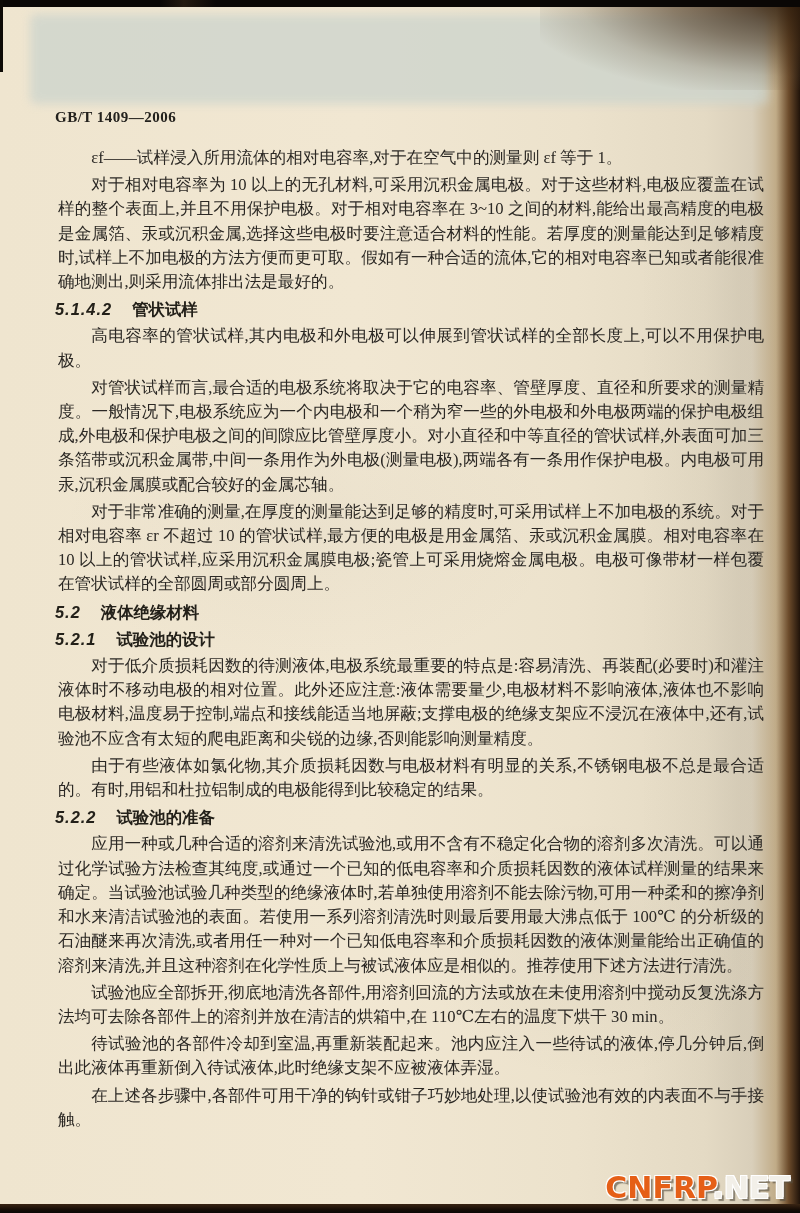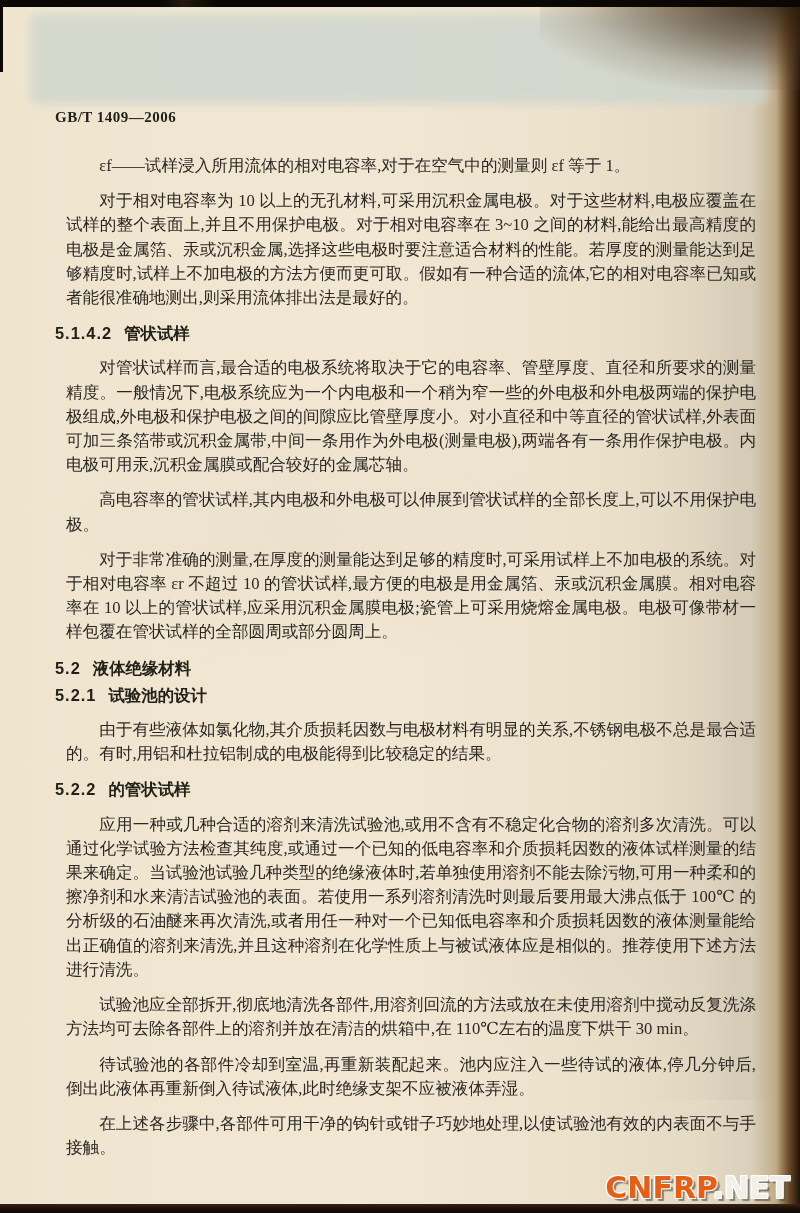--- a/index.html
+++ b/index.html
@@ -30,27 +30,27 @@
   .std-header{
     position:absolute;left:55px;top:109px;
     font-family:"Liberation Serif","DejaVu Serif",serif;
     font-weight:bold;font-size:15px;color:#23211d;letter-spacing:0.5px;
   }
   .doc-body{
     position:absolute;left:55px;top:143px;width:712px;
     font-size:16.6px;line-height:24.2px;color:#2b2824;
     text-align:justify;
   }
-  .para{margin:11px;text-indent:2em;}
+  .para{margin:3px;text-indent:2em;}
   .heading{
     margin:3px 0 1px 0;font-weight:bold;color:#232019;
     font-family:"Liberation Sans","DejaVu Sans",sans-serif;
     font-size:16.4px;
   }
-  .heading .h-num{margin-right:12px;letter-spacing:1px;}
+  .heading .h-num{margin-right:20px;letter-spacing:1px;font-style:italic;}
   .watermark{
     position:absolute;right:10px;bottom:8px;
     font-family:"DejaVu Sans","Liberation Sans",sans-serif;
     font-weight:bold;font-size:30px;letter-spacing:0px;white-space:nowrap;
     text-shadow:-1px -1px 0 #ffffff,1px -1px 0 #ffffff,-1px 1px 0 #ffffff,1px 1px 0 #ffffff,3px 3px 1px rgba(88,80,66,0.65);
   }
   .wm-brand{color:#e55f17;}
   .wm-tld{color:#f2efe8;}
 </style>
 </head>
@@ -62,27 +62,28 @@
   <div class="blotch1"></div>
   <div class="blotch2"></div>
   <div class="blotch3"></div>
 
   <div class="std-header">GB/T 1409—2006</div>
 
   <div class="doc-body">
     <p class="para">εf——试样浸入所用流体的相对电容率,对于在空气中的测量则 εf 等于 1。</p>
     <p class="para">对于相对电容率为 10 以上的无孔材料,可采用沉积金属电极。对于这些材料,电极应覆盖在试样的整个表面上,并且不用保护电极。对于相对电容率在 3~10 之间的材料,能给出最高精度的电极是金属箔、汞或沉积金属,选择这些电极时要注意适合材料的性能。若厚度的测量能达到足够精度时,试样上不加电极的方法方便而更可取。假如有一种合适的流体,它的相对电容率已知或者能很准确地测出,则采用流体排出法是最好的。</p>
     <p class="heading"><span class="h-num">5.1.4.2</span><span>管状试样</span></p>
+    <p class="para">高电容率的管状试样,其内电极和外电极可以伸展到管状试样的全部长度上,可以不用保护电极。</p>
     <p class="para">对管状试样而言,最合适的电极系统将取决于它的电容率、管壁厚度、直径和所要求的测量精度。一般情况下,电极系统应为一个内电极和一个稍为窄一些的外电极和外电极两端的保护电极组成,外电极和保护电极之间的间隙应比管壁厚度小。对小直径和中等直径的管状试样,外表面可加三条箔带或沉积金属带,中间一条用作为外电极(测量电极),两端各有一条用作保护电极。内电极可用汞,沉积金属膜或配合较好的金属芯轴。</p>
-    <p class="para">高电容率的管状试样,其内电极和外电极可以伸展到管状试样的全部长度上,可以不用保护电极。</p>
     <p class="para">对于非常准确的测量,在厚度的测量能达到足够的精度时,可采用试样上不加电极的系统。对于相对电容率 εr 不超过 10 的管状试样,最方便的电极是用金属箔、汞或沉积金属膜。相对电容率在 10 以上的管状试样,应采用沉积金属膜电极;瓷管上可采用烧熔金属电极。电极可像带材一样包覆在管状试样的全部圆周或部分圆周上。</p>
     <p class="heading"><span class="h-num">5.2</span><span>液体绝缘材料</span></p>
     <p class="heading"><span class="h-num">5.2.1</span><span>试验池的设计</span></p>
+    <p class="para">对于低介质损耗因数的待测液体,电极系统最重要的特点是:容易清洗、再装配(必要时)和灌注液体时不移动电极的相对位置。此外还应注意:液体需要量少,电极材料不影响液体,液体也不影响电极材料,温度易于控制,端点和接线能适当地屏蔽;支撑电极的绝缘支架应不浸沉在液体中,还有,试验池不应含有太短的爬电距离和尖锐的边缘,否则能影响测量精度。</p>
     <p class="para">由于有些液体如氯化物,其介质损耗因数与电极材料有明显的关系,不锈钢电极不总是最合适的。有时,用铝和杜拉铝制成的电极能得到比较稳定的结果。</p>
-    <p class="heading"><span class="h-num">5.2.2</span><span>的管状试样</span></p>
+    <p class="heading"><span class="h-num">5.2.2</span><span>试验池的准备</span></p>
     <p class="para">应用一种或几种合适的溶剂来清洗试验池,或用不含有不稳定化合物的溶剂多次清洗。可以通过化学试验方法检查其纯度,或通过一个已知的低电容率和介质损耗因数的液体试样测量的结果来确定。当试验池试验几种类型的绝缘液体时,若单独使用溶剂不能去除污物,可用一种柔和的擦净剂和水来清洁试验池的表面。若使用一系列溶剂清洗时则最后要用最大沸点低于 100℃ 的分析级的石油醚来再次清洗,或者用任一种对一个已知低电容率和介质损耗因数的液体测量能给出正确值的溶剂来清洗,并且这种溶剂在化学性质上与被试液体应是相似的。推荐使用下述方法进行清洗。</p>
     <p class="para">试验池应全部拆开,彻底地清洗各部件,用溶剂回流的方法或放在未使用溶剂中搅动反复洗涤方法均可去除各部件上的溶剂并放在清洁的烘箱中,在 110℃左右的温度下烘干 30 min。</p>
     <p class="para">待试验池的各部件冷却到室温,再重新装配起来。池内应注入一些待试的液体,停几分钟后,倒出此液体再重新倒入待试液体,此时绝缘支架不应被液体弄湿。</p>
     <p class="para">在上述各步骤中,各部件可用干净的钩针或钳子巧妙地处理,以使试验池有效的内表面不与手接触。</p>
   </div>
 
   <div class="watermark"><span class="wm-brand">CNFRP</span><span class="wm-tld">.NET</span></div>
 
   <div class="corner-tr"></div>
   <div class="edge-top"></div>

